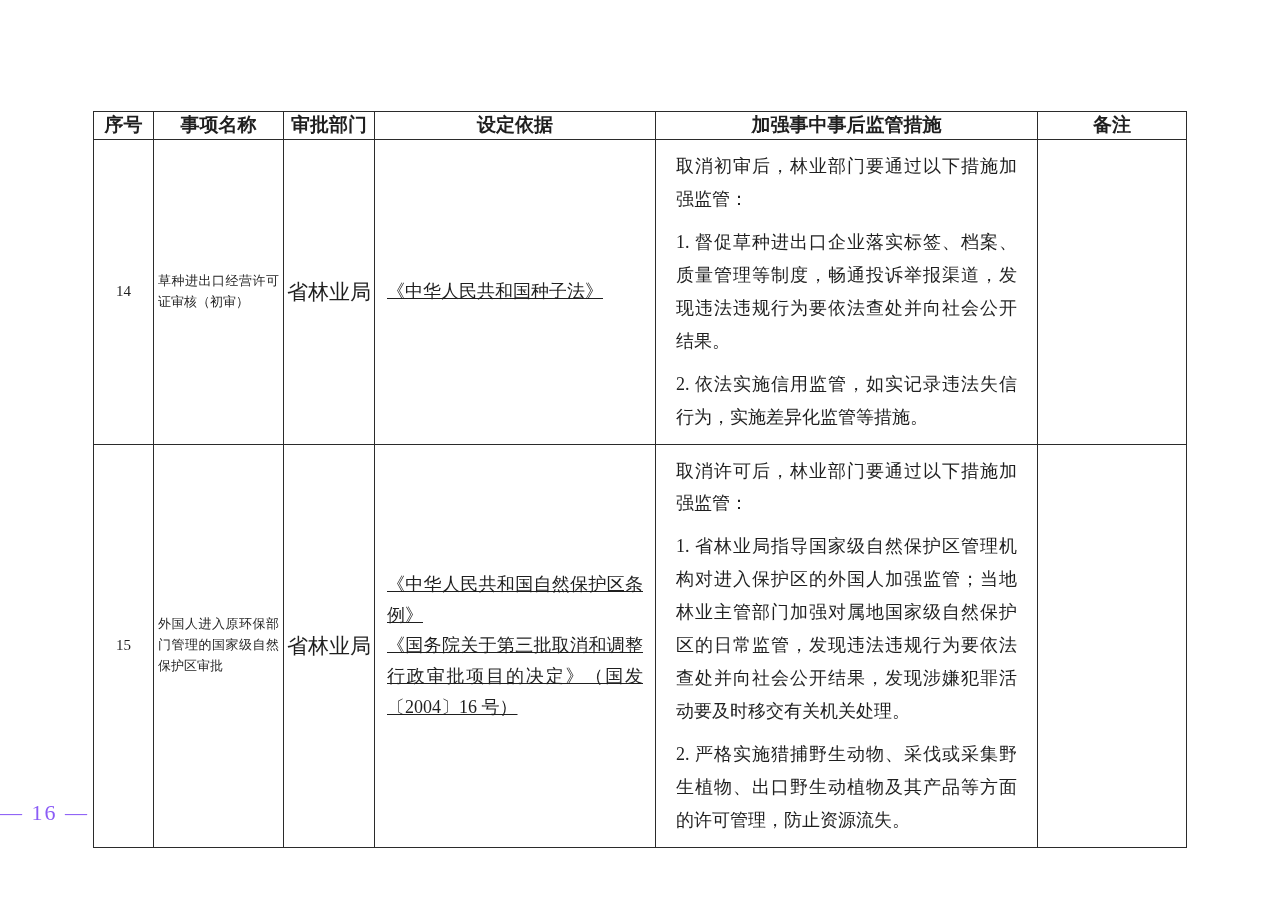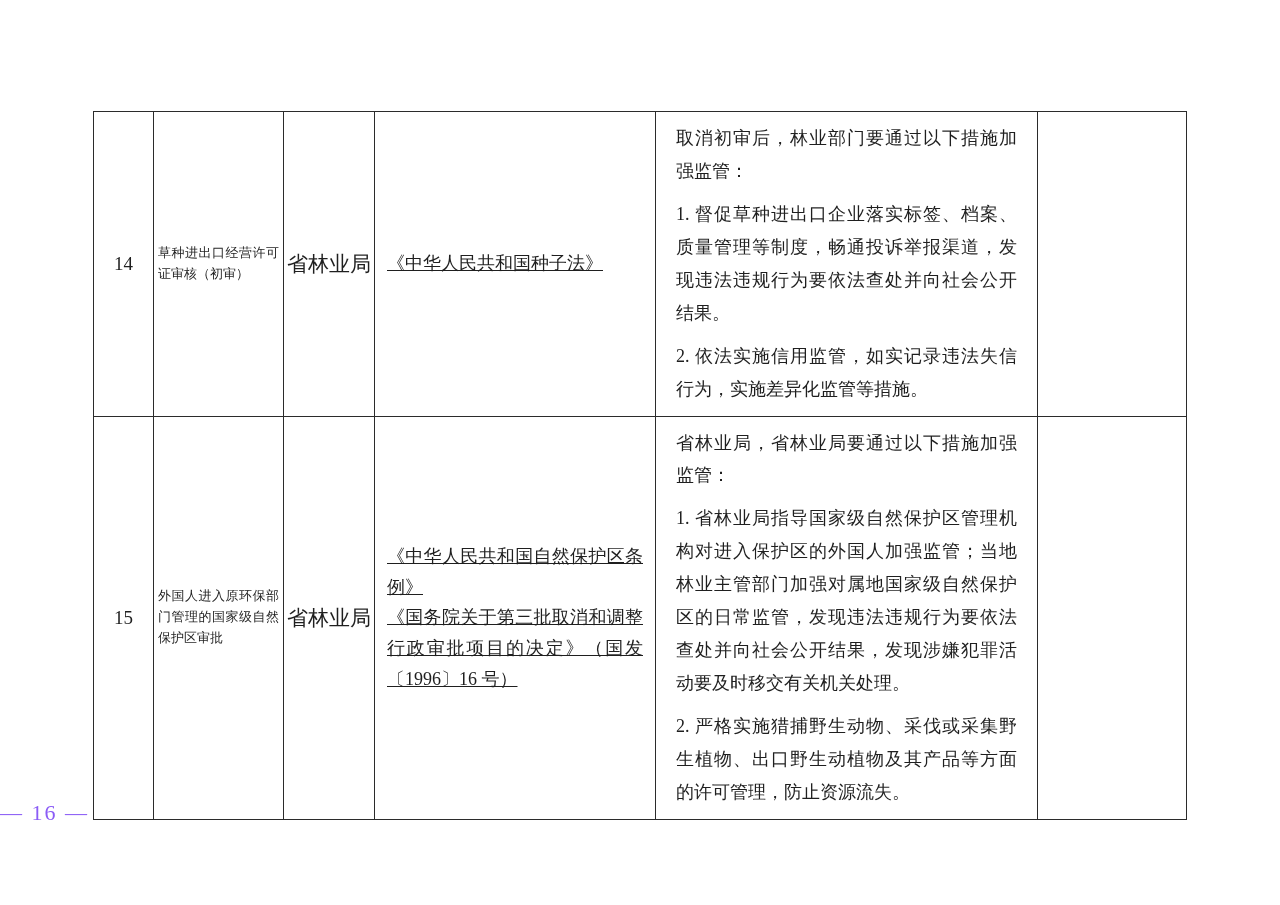--- a/index.html
+++ b/index.html
@@ -32,21 +32,21 @@
     font-size: 19px;
     text-align: center;
     height: 28px;
     line-height: 1.2;
   }
   tr.data-row-14 { height: 274px; }
   tr.data-row-15 { height: 362px; }
 
   td.cell-seq {
     text-align: center;
-    font-size: 19px;
+    font-size: 15px;
   }
   td.cell-name {
     font-size: 13px;
     line-height: 1.6;
     padding: 0 4px;
     text-align: justify;
     text-justify: inter-ideograph;
   }
   td.cell-dept {
     text-align: center;
@@ -88,20 +88,28 @@
   <table class="doc-table">
     <colgroup>
       <col style="width:60px">
       <col style="width:130px">
       <col style="width:91px">
       <col style="width:281px">
       <col style="width:382px">
       <col style="width:149px">
     </colgroup>
     <tbody>
+        <tr>
+      <th>序号</th>
+      <th>事项名称</th>
+      <th>审批部门</th>
+      <th>设定依据</th>
+      <th>加强事中事后监管措施</th>
+      <th>备注</th>
+    </tr>
 
     <tr class="data-row-14">
       <td class="cell-seq">14</td>
       <td class="cell-name">草种进出口经营许可证审核（初审）</td>
       <td class="cell-dept">省林业局</td>
       <td class="cell-basis">
         <p>《中华人民共和国种子法》</p>
       </td>
       <td class="cell-measures">
         <p>取消初审后，林业部门要通过以下措施加强监管：</p>
@@ -110,24 +118,24 @@
       </td>
       <td class="cell-remark"></td>
     </tr>
 
     <tr class="data-row-15">
       <td class="cell-seq">15</td>
       <td class="cell-name">外国人进入原环保部门管理的国家级自然保护区审批</td>
       <td class="cell-dept">省林业局</td>
       <td class="cell-basis">
         <p>《中华人民共和国自然保护区条例》</p>
-        <p>《国务院关于第三批取消和调整行政审批项目的决定》（国发〔1996〕16 号）</p>
+        <p>《国务院关于第三批取消和调整行政审批项目的决定》（国发〔2004〕16 号）</p>
       </td>
       <td class="cell-measures">
-        <p>省林业局，省林业局要通过以下措施加强监管：</p>
+        <p>取消许可后，林业部门要通过以下措施加强监管：</p>
         <p>1. 省林业局指导国家级自然保护区管理机构对进入保护区的外国人加强监管；当地林业主管部门加强对属地国家级自然保护区的日常监管，发现违法违规行为要依法查处并向社会公开结果，发现涉嫌犯罪活动要及时移交有关机关处理。</p>
         <p>2. 严格实施猎捕野生动物、采伐或采集野生植物、出口野生动植物及其产品等方面的许可管理，防止资源流失。</p>
       </td>
       <td class="cell-remark"></td>
     </tr>
   </tbody>
     </table>
 
   <div class="page-footer">— 16 —</div>
 

